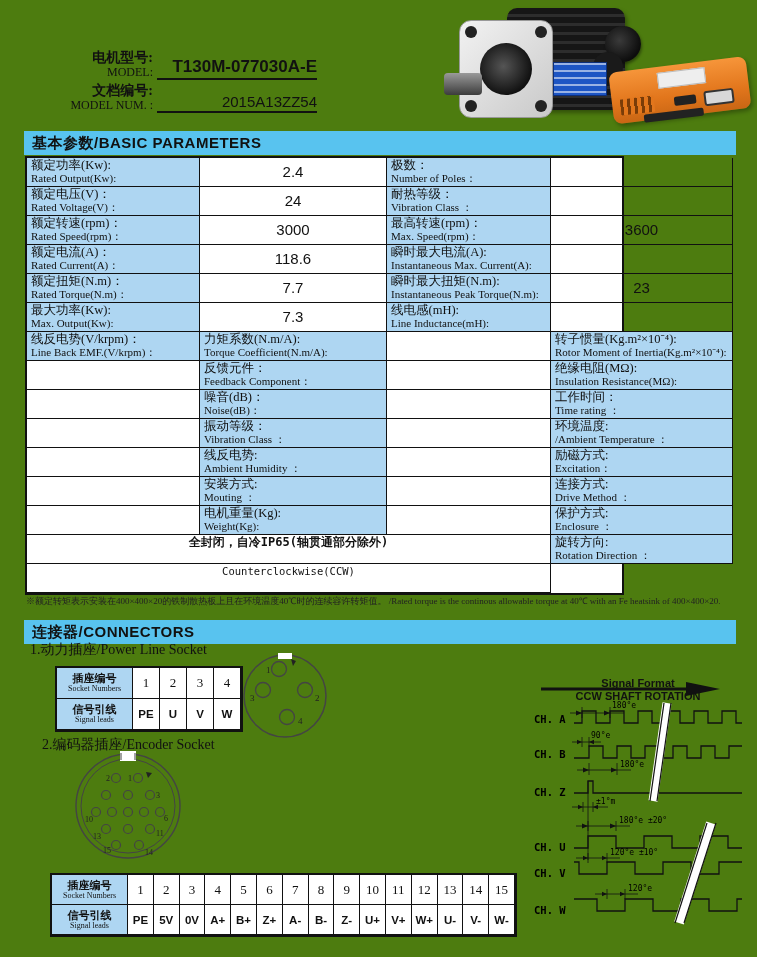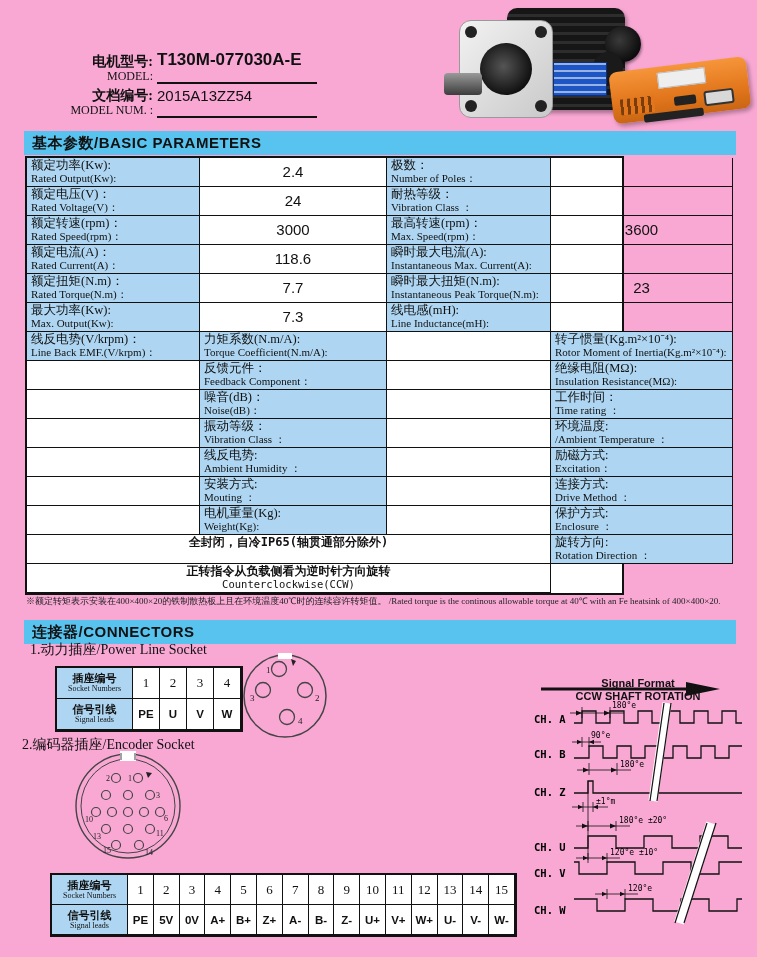--- a/index.html
+++ b/index.html
@@ -1,26 +1,26 @@
 <!DOCTYPE html>
 <html><head>
 <meta charset="utf-8">
 <style>
   html,body{margin:0;padding:0;background:#fff;}
-  .page{position:relative;width:757px;height:957px;background:#f9a8d4;overflow:hidden;
+  .page{position:relative;width:757px;height:957px;background:#4d7c0f;overflow:hidden;
         font-family:"Liberation Serif",serif;color:#111;}
 
   
   .doc-header{position:absolute;left:58px;top:50px;}
   .hdr-row{display:flex;align-items:flex-end;margin-bottom:3px;}
   .hdr-label{width:95px;text-align:right;line-height:15px;}
   .hdr-label .cn{font-size:14px;font-weight:bold;}
   .hdr-label .en{font-size:12px;}
-  .hdr-value{width:160px;margin-left:4px;border-bottom:2px solid #111;text-align:left;
-             font-family:"Liberation Sans",sans-serif;padding-bottom:12px;}
+  .hdr-value{width:160px;margin-left:4px;border-bottom:2px solid #111;text-align:right;
+             font-family:"Liberation Sans",sans-serif;padding-bottom:1px;}
   .hdr-value.model{font-size:17px;font-weight:bold;}
   .hdr-value.file{font-size:15px;}
 
   
   .photos{position:absolute;left:443px;top:0;width:314px;height:130px;}
   .motor{position:absolute;left:12px;top:4px;width:185px;height:118px;}
   .motor .body{position:absolute;left:52px;top:4px;width:118px;height:102px;border-radius:10px;
     background:repeating-linear-gradient(180deg,#161616 0 6px,#2d2d2d 6px 9px);box-shadow:2px 3px 4px rgba(0,0,0,.35);}
   .motor .topconn{position:absolute;left:150px;top:22px;width:36px;height:36px;border-radius:50%;
     background:radial-gradient(circle at 40% 40%,#3a3a3a,#0d0d0d 70%);box-shadow:1px 2px 3px rgba(0,0,0,.4);}
@@ -61,21 +61,21 @@
   .pcell.label .en{font-size:11px;line-height:13px;white-space:nowrap;}
   .pcell.value{text-align:center;font-family:"Liberation Sans",sans-serif;font-size:15px;line-height:27px;}
   .span3{grid-column:span 3;text-align:center;padding-top:1px;}
   .span3 .vcn{font-family:"DejaVu Sans Mono",monospace;font-size:12px;line-height:13px;font-weight:bold;}
   .span3 .ven{font-family:"DejaVu Sans Mono",monospace;font-size:10.5px;line-height:13px;}
   .footnote{position:absolute;left:26px;top:594px;width:712px;font-size:9px;color:#222;white-space:nowrap;}
 
   
   .sub-title{position:absolute;font-size:14px;}
   .sub-title.power{left:30px;top:641px;}
-  .sub-title.encoder{left:22px;top:736px;}
+  .sub-title.encoder{left:42px;top:736px;}
   .ctable{position:absolute;display:grid;border:2px solid #111;background:#fff;box-sizing:content-box;}
   .ctable.power{left:55px;top:666px;grid-template-columns:76px repeat(4,27px);grid-auto-rows:31px;}
   .ctable.encoder{left:50px;top:873px;grid-template-columns:76px repeat(15,25.8px);grid-auto-rows:30px;}
   .ccell{border-right:1px solid #111;border-bottom:1px solid #111;display:flex;flex-direction:column;
     justify-content:center;text-align:center;overflow:hidden;}
   .ccell.head{background:#aed6f2;}
   .ccell.head .cn{font-size:11px;line-height:12px;font-weight:bold;}
   .ccell.head .en{font-size:8px;line-height:10px;}
   .ccell.num{font-size:13px;}
   .ccell.lead{font-family:"Liberation Sans",sans-serif;font-weight:bold;font-size:11.5px;}
@@ -292,21 +292,20 @@
       </div>
     <div class="pcell span3">
         <div class="vcn">全封闭，自冷IP65(轴贯通部分除外)</div>
       </div>
 
     <div class="pcell label">
         <div class="cn">旋转方向:</div>
         <div class="en">Rotation Direction ：</div>
       </div>
     <div class="pcell span3">
-        <div class="vcn">正转指令从负载侧看为逆时针方向旋转</div>
         <div class="ven">Counterclockwise(CCW)</div>
       </div>
   </div>
 
   <div class="footnote">※额定转矩表示安装在400×400×20的铁制散热板上且在环境温度40℃时的连续容许转矩值。 /Rated torque is the continous allowable torque at 40℃ with an Fe heatsink of 400×400×20.</div>
 
   <div class="secbar conn">连接器/CONNECTORS</div>
 
   <div class="sub-title power">1.动力插座/Power Line Socket</div>
 

